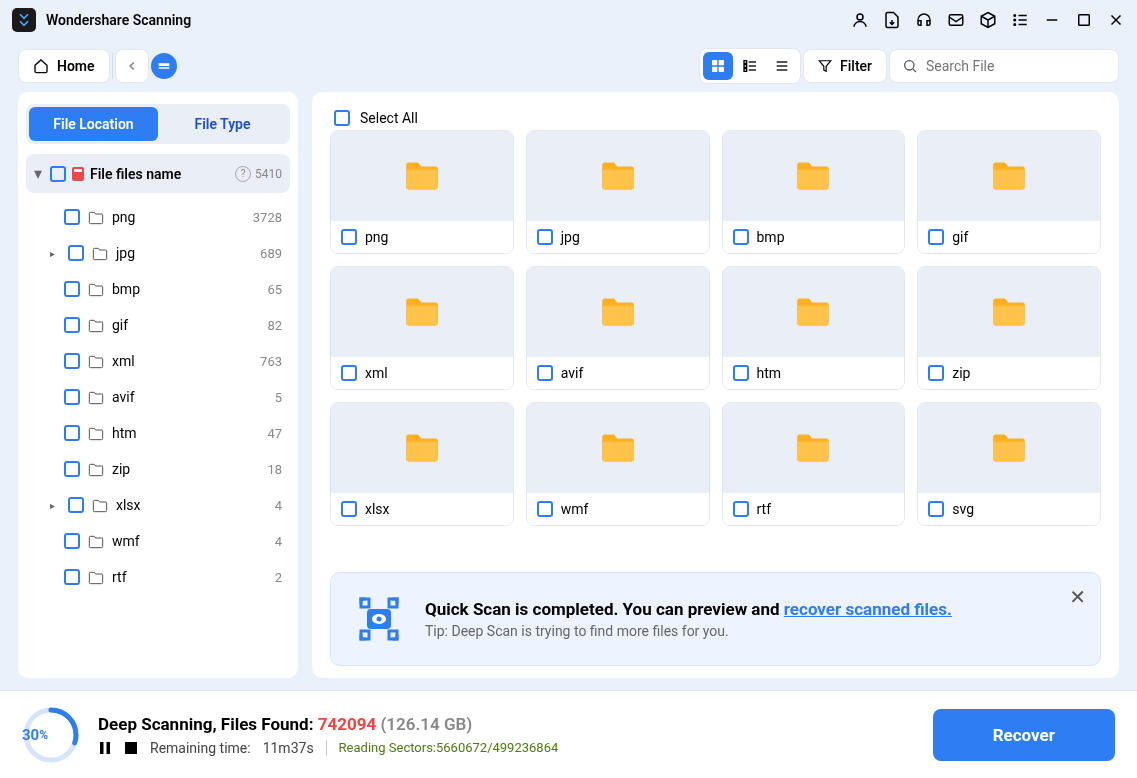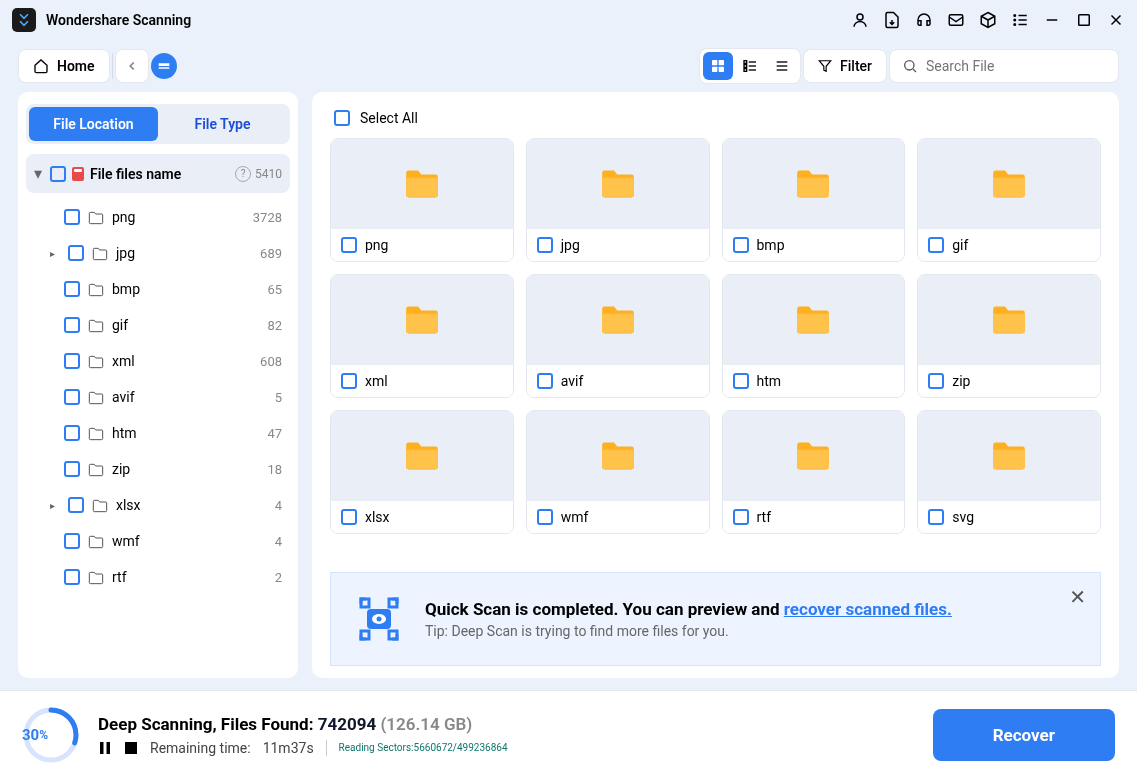--- a/index.html
+++ b/index.html
@@ -39,48 +39,48 @@
 .count-badge{display:flex;align-items:center;gap:4px;font-size:12px;color:#888}
 .help-circle{width:16px;height:16px;border:1.5px solid #aaa;border-radius:50%;display:flex;align-items:center;justify-content:center;font-size:10px}
 .tree-item{display:flex;align-items:center;gap:8px;padding:10px 8px 10px 38px;cursor:pointer}
 .tree-item.has-children{padding-left:24px}
 .tree-item .caret{width:10px;color:#666;font-size:10px}
 .checkbox{width:16px;height:16px;border:2px solid #2f7df3;border-radius:3px;flex-shrink:0}
 .folder-icon-sm{width:16px;height:14px;flex-shrink:0}
 .item-name{font-size:14px;flex:1;color:#000}
 .item-count{font-size:13px;color:#888}
 .content{flex:1;background:#fff;border-radius:10px;padding:12px 18px;display:flex;flex-direction:column;min-height:0;position:relative}
-.select-all-row{display:flex;align-items:flex-start;gap:10px;padding:6px 4px 12px}
+.select-all-row{display:flex;align-items:flex-start;gap:10px;padding:6px 4px 4px}
 .select-all-row span{font-size:14px}
 .grid{flex:1;display:grid;grid-template-columns:repeat(4,1fr);gap:12px;overflow-y:auto;align-content:start}
 .card{border:1px solid #e3e8f0;border-radius:8px;overflow:hidden;cursor:pointer}
 .card-preview{height:90px;background:#e9eef7;display:flex;align-items:center;justify-content:center}
 .card-folder{width:38px;height:32px}
 .card-footer{display:flex;align-items:center;gap:8px;padding:8px 10px;background:#fff}
 .card-footer span{font-size:14px}
-.notif{position:absolute;left:18px;right:18px;bottom:12px;background:#edf4ff;border:1px solid #d6e4ff;border-radius:0;padding:18px 20px;display:flex;align-items:center;gap:18px}
+.notif{position:absolute;left:18px;right:18px;bottom:12px;background:#edf4ff;border:1px solid #d6e4ff;border-radius:10px;padding:18px 20px;display:flex;align-items:center;gap:18px}
 .notif-icon{width:56px;height:56px;position:relative;display:flex;align-items:center;justify-content:center}
 .notif-text{flex:1}
 .notif-title{font-size:17px;font-weight:700;color:#000;margin-bottom:4px}
 .notif-title a{color:#2f7df3;text-decoration:underline}
 .notif-tip{font-size:14px;color:#666}
 .notif-close{position:absolute;top:12px;right:14px;cursor:pointer;font-size:20px;color:#555}
 .footer{height:88px;background:#fff;border-top:1px solid #e3e8f0;display:flex;align-items:center;padding:0 22px;gap:18px}
 .progress-circle{position:relative;width:58px;height:58px}
 .progress-circle svg{transform:rotate(-90deg)}
 .progress-text{position:absolute;inset:0;display:flex;align-items:center;justify-content:flex-start;font-size:15px;font-weight:700;color:#2f7df3}
 .progress-text small{font-size:12px}
 .scan-info{flex:1}
 .scan-title{font-size:17px;font-weight:700;margin-bottom:6px}
-.scan-title .count{color:#0f172a}
+.scan-title .count{color:#ef4444}
 .scan-title .size{color:#888;font-weight:600}
 .scan-meta{display:flex;align-items:center;gap:12px;font-size:14px;color:#444}
 .ctrl-btn{width:14px;height:14px;cursor:pointer;display:flex;align-items:center;justify-content:center}
 .meta-sep{width:1px;height:16px;background:#ccc}
-.sectors{color:#0f766e;font-size:10px}
+.sectors{color:#4d7c0f;font-size:13px}
 .recover-btn{background:#2f7df3;color:#fff;border:none;border-radius:8px;padding:16px 60px;font-size:17px;font-weight:700;cursor:pointer}
 .folder-svg{width:100%;height:100%}
 .red-tag{width:12px;height:14px;background:#e84a4a;border-radius:2px;position:relative;flex-shrink:0}
 .red-tag::before{content:"";position:absolute;top:2px;left:2px;right:2px;height:3px;background:#fff;border-radius:1px}
 </style>
 </head>
 <body>
 
 <div class="titlebar">
   <div class="titlebar-left">
@@ -263,21 +263,21 @@
               </svg></span>
             <span class="item-name">gif</span>
             <span class="item-count">82</span>
           </div>
           <div class="tree-item">
             <div class="checkbox"></div>
             <span class="folder-icon-sm"><svg viewBox="0 0 24 20" width="16" height="14">
                 <path d="M2 3a1.5 1.5 0 0 1 1.5-1.5h6l2 2.5h9A1.5 1.5 0 0 1 22 5.5V17a1.5 1.5 0 0 1-1.5 1.5h-17A1.5 1.5 0 0 1 2 17V3z" fill="none" stroke="#555" stroke-width="1.5"></path>
               </svg></span>
             <span class="item-name">xml</span>
-            <span class="item-count">608</span>
+            <span class="item-count">763</span>
           </div>
           <div class="tree-item">
             <div class="checkbox"></div>
             <span class="folder-icon-sm"><svg viewBox="0 0 24 20" width="16" height="14">
                 <path d="M2 3a1.5 1.5 0 0 1 1.5-1.5h6l2 2.5h9A1.5 1.5 0 0 1 22 5.5V17a1.5 1.5 0 0 1-1.5 1.5h-17A1.5 1.5 0 0 1 2 17V3z" fill="none" stroke="#555" stroke-width="1.5"></path>
               </svg></span>
             <span class="item-name">avif</span>
             <span class="item-count">5</span>
           </div>
           <div class="tree-item">

